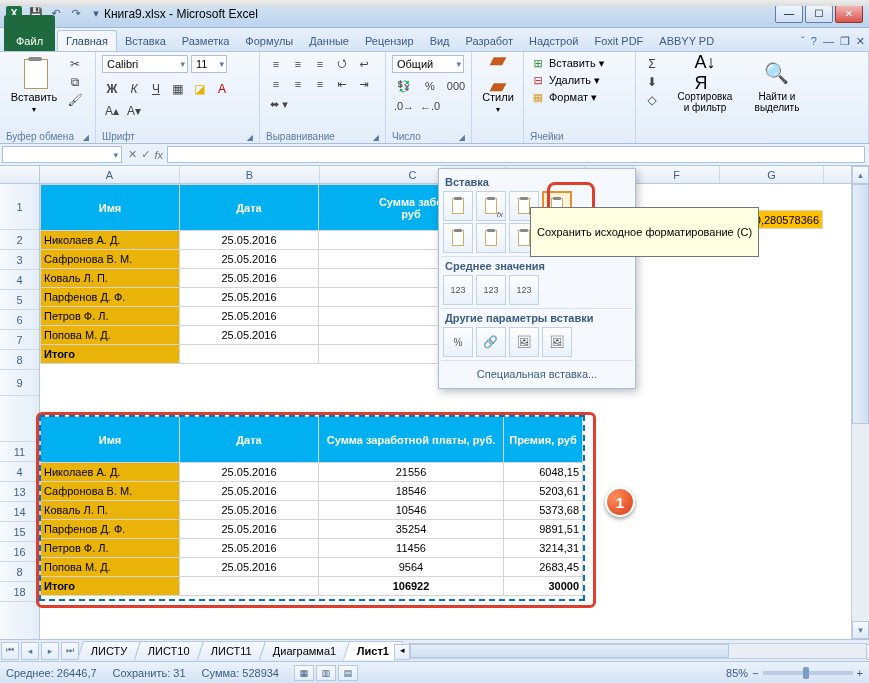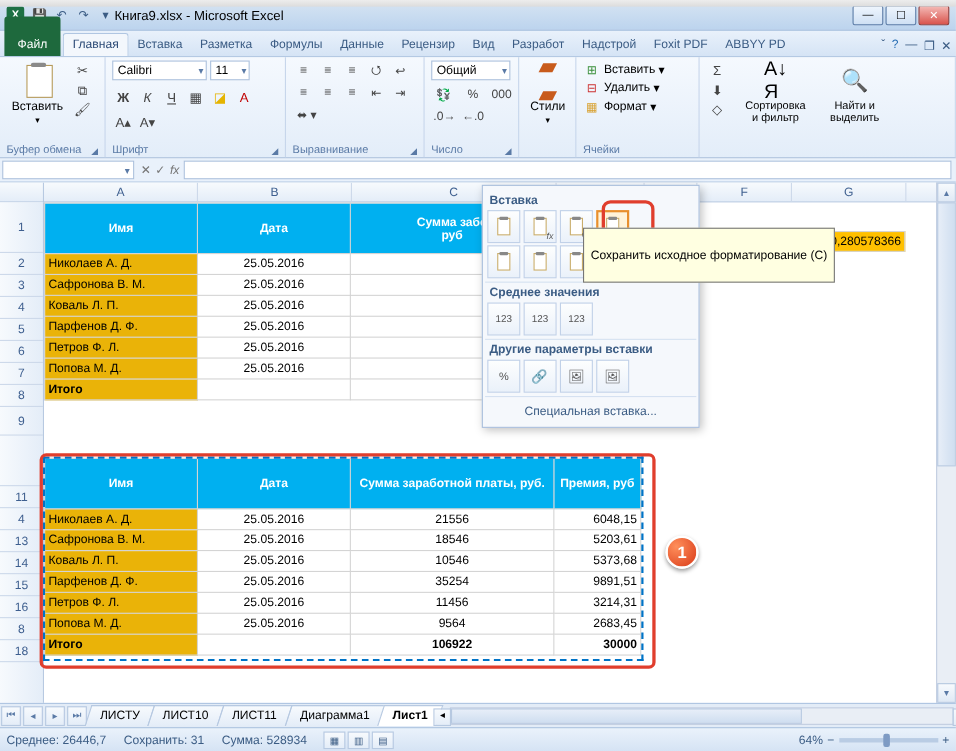--- a/index.html
+++ b/index.html
@@ -542,18 +542,18 @@
 <div class="statusbar">
   <span><span>Среднее:</span> <span>26446,7</span></span>
   <span><span>Сохранить:</span> <span>31</span></span>
   <span><span>Сумма:</span> <span>528934</span></span>
   <div class="views">
     <span>▦</span>
     <span>▥</span>
     <span>▤</span>
   </div>
   <div class="zoom">
-    <span>64%</span>
+    <span>85%</span>
     <span>−</span>
     <div class="slider"></div>
     <span>+</span>
   </div>
 </div>
 
 </body></html>

